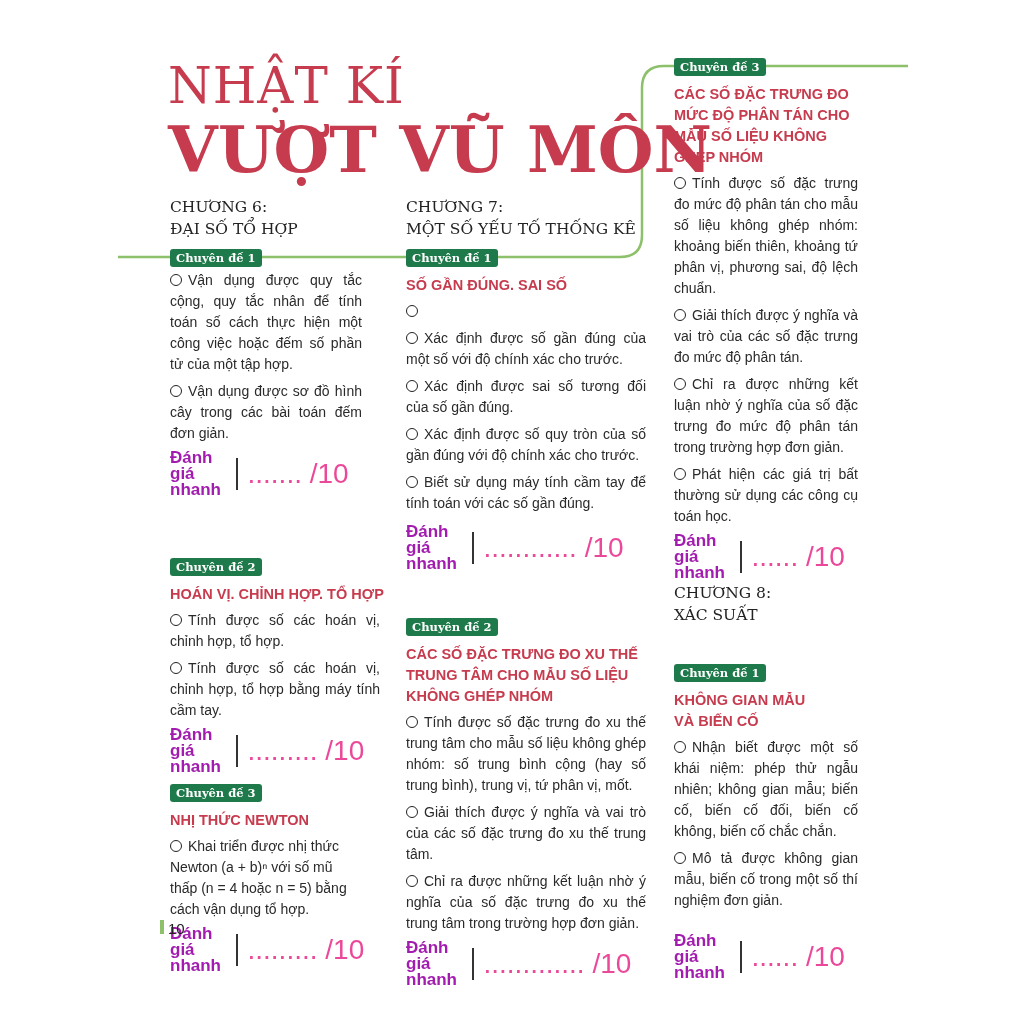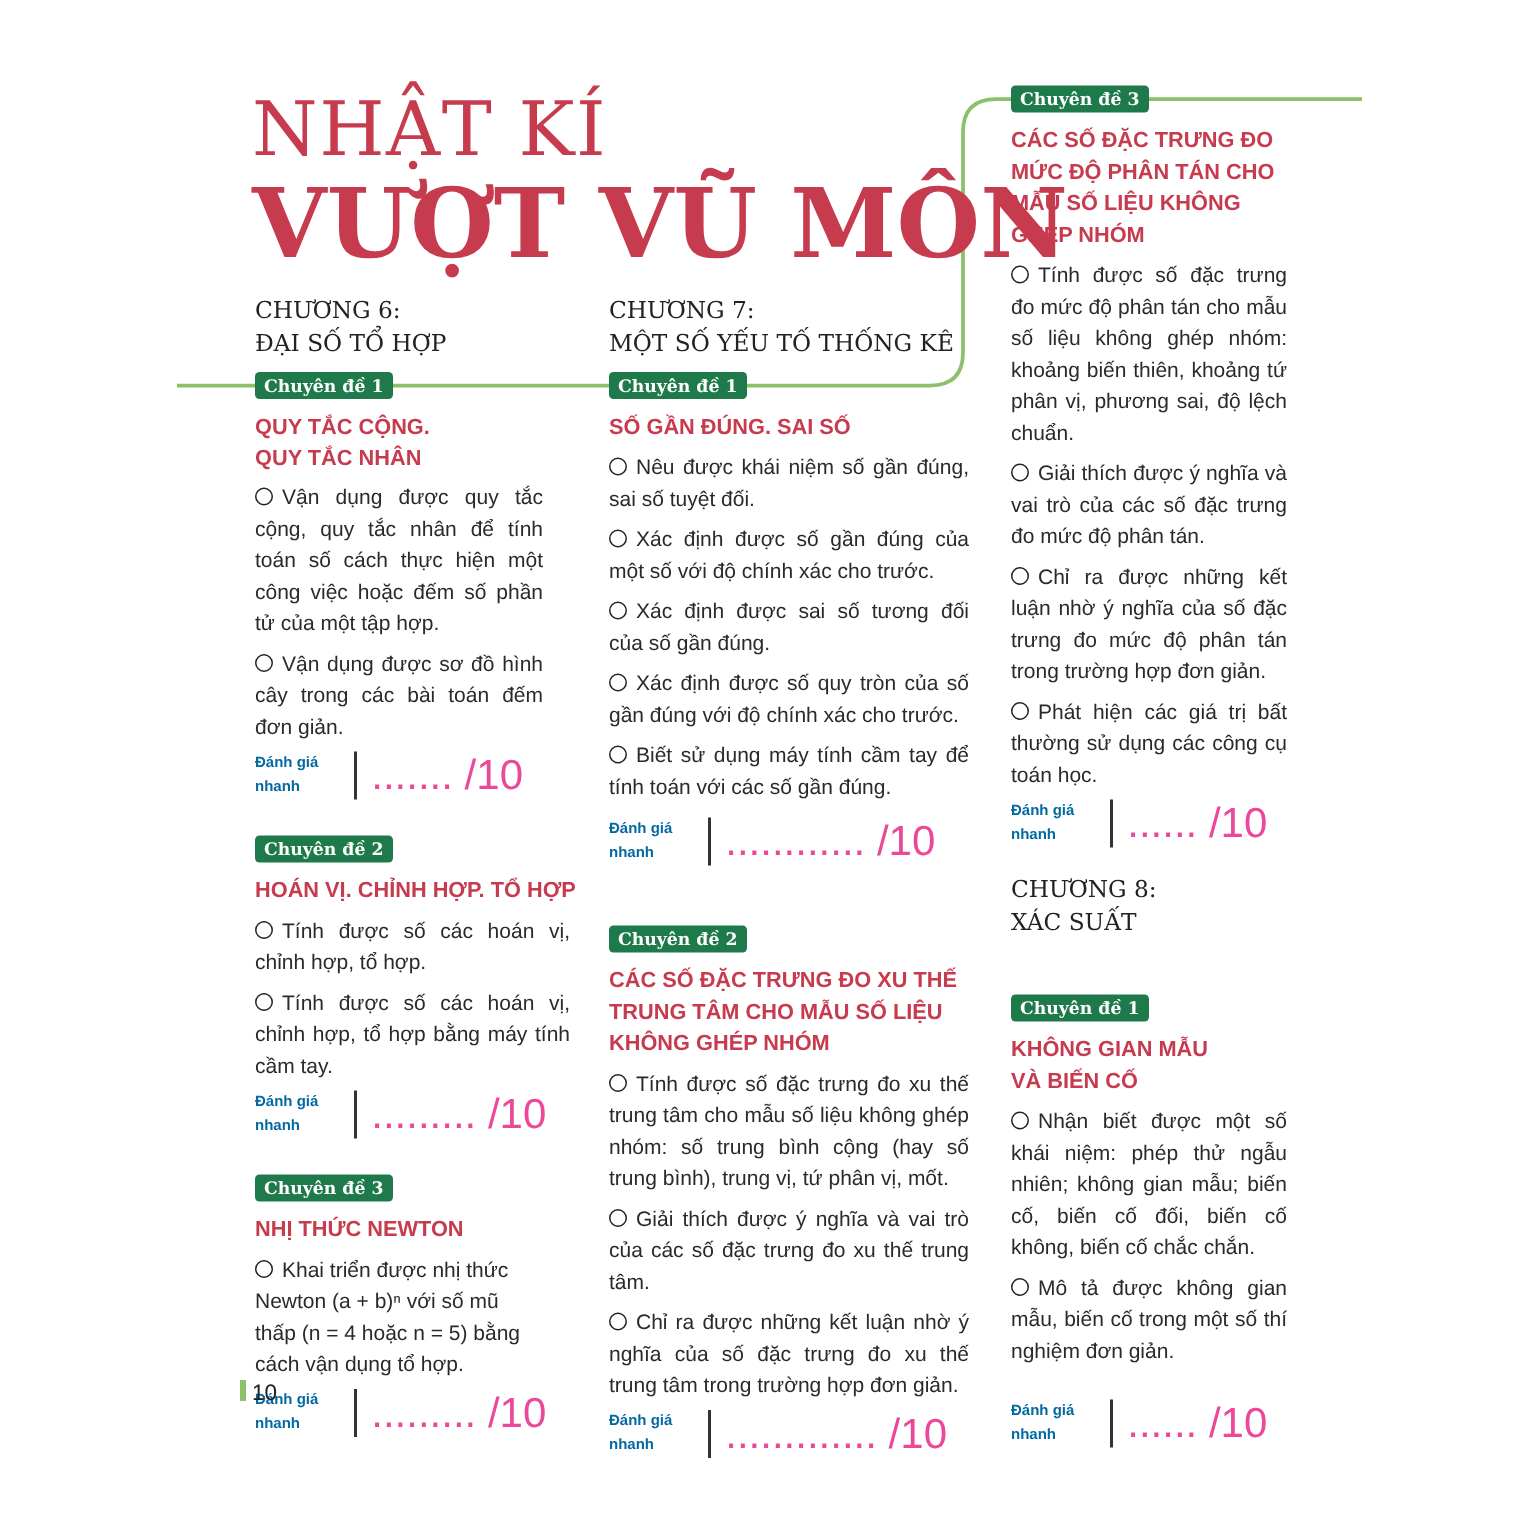--- a/index.html
+++ b/index.html
@@ -6,21 +6,21 @@
   body { width: 1024px; height: 1024px; position: relative; overflow: hidden; font-family: "Liberation Sans", sans-serif; color: #222; }
   .abs { position: absolute; }
   .title-1 { left: 168px; top: 58px; font-family: "DejaVu Serif", serif; font-size: 50px; color: #c73b4e; font-weight: normal; letter-spacing: 1px; line-height: 56px; white-space: nowrap; }
   .title-2 { left: 168px; top: 112px; font-family: "DejaVu Serif", serif; font-size: 64px; color: #c73b4e; font-weight: bold; line-height: 76px; white-space: nowrap; letter-spacing: 0px; }
   .chapter { font-family: "DejaVu Serif", serif; font-size: 15.5px; color: #222; line-height: 22px; white-space: nowrap; }
   .badge { background: #1e7a4a; color: #fff; font-family: "DejaVu Serif", serif; font-weight: bold; font-size: 11.5px; padding: 2px 6px; border-radius: 3px; line-height: 14px; white-space: nowrap; z-index: 2; }
   .topic { color: #c73b4e; font-weight: bold; font-size: 14.5px; line-height: 21px; text-transform: none; }
   .item { font-size: 14px; line-height: 21px; color: #2a2a2a; text-align: justify; margin-bottom: 6px; }
   .item .circle { display: inline-block; width: 12px; height: 12px; border: 1.8px solid #222; border-radius: 50%; vertical-align: -1px; margin-right: 6px; box-sizing: border-box; }
   .score { display: flex; align-items: center; }
-  .score .lbl { font-weight: bold; font-size: 10px; line-height: 16px; color: #0369a1; width: 66px; }
+  .score .lbl { font-weight: bold; font-size: 17px; line-height: 16px; color: #a21caf; width: 66px; }
   .score .bar { width: 1.5px; height: 32px; background: #333; margin-right: 10px; }
   .score .dots { font-size: 28px; color: #ec4899; letter-spacing: 0px; white-space: nowrap; line-height: 32px; }
   .col { position: absolute; }
   svg.lines { position: absolute; left: 0; top: 0; }
   .page-num { left: 160px; top: 920px; font-size: 15px; color: #222; display: flex; align-items: flex-start; }
   .page-num .mark { width: 4px; height: 14px; background: #8cc06a; margin-right: 4px; }
 </style>
 </head>
 <body>
 
@@ -31,24 +31,20 @@
 <div class="abs title-1">NHẬT KÍ</div>
 <div class="abs title-2">VƯỢT VŨ MÔN</div>
 
 <div class="abs chapter" style="left:170px;top:196px;">
   <div>CHƯƠNG 6:</div>
   <div>ĐẠI SỐ TỔ HỢP</div>
 </div>
 
 <div class="col" style="left:170px;top:248px;width:192px;">
   <span class="badge">Chuyên đề 1</span>
-  <div class="topic" style="margin-top:9px;">
-    <div>QUY TẮC CỘNG.</div>
-    <div>QUY TẮC NHÂN</div>
-  </div>
   <div style="margin-top:4px;">
     <div class="item"><span class="circle"></span><span>Vận dụng được quy tắc cộng, quy tắc nhân để tính toán số cách thực hiện một công việc hoặc đếm số phần tử của một tập hợp.</span></div>
     <div class="item"><span class="circle"></span><span>Vận dụng được sơ đồ hình cây trong các bài toán đếm đơn giản.</span></div>
   </div>
   <div class="score">
     <div class="lbl">
         <div>Đánh giá</div>
         <div>nhanh</div>
       </div>
     <div class="bar"></div>
@@ -97,21 +93,21 @@
   <div>CHƯƠNG 7:</div>
   <div>MỘT SỐ YẾU TỐ THỐNG KÊ</div>
 </div>
 
 <div class="col" style="left:406px;top:248px;width:240px;">
   <span class="badge">Chuyên đề 1</span>
   <div class="topic" style="margin-top:9px;">
     <div>SỐ GẦN ĐÚNG. SAI SỐ</div>
   </div>
   <div style="margin-top:5px;">
-    <div class="item"><span class="circle"></span><span>Nêu được khái niệm số gần đúng, sai số tuyệt đối.</span></div>
+    <div class="item"><span class="circle"></span></div>
     <div class="item"><span class="circle"></span><span>Xác định được số gần đúng của một số với độ chính xác cho trước.</span></div>
     <div class="item"><span class="circle"></span><span>Xác định được sai số tương đối của số gần đúng.</span></div>
     <div class="item"><span class="circle"></span><span>Xác định được số quy tròn của số gần đúng với độ chính xác cho trước.</span></div>
     <div class="item"><span class="circle"></span><span>Biết sử dụng máy tính cầm tay để tính toán với các số gần đúng.</span></div>
   </div>
   <div class="score" style="margin-top:10px;">
     <div class="lbl">
         <div>Đánh giá</div>
         <div>nhanh</div>
       </div>

